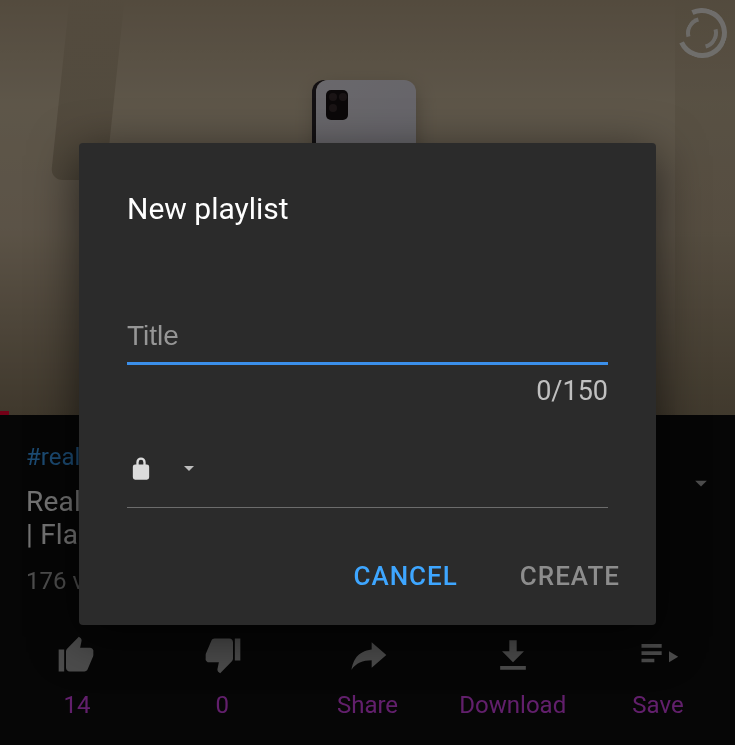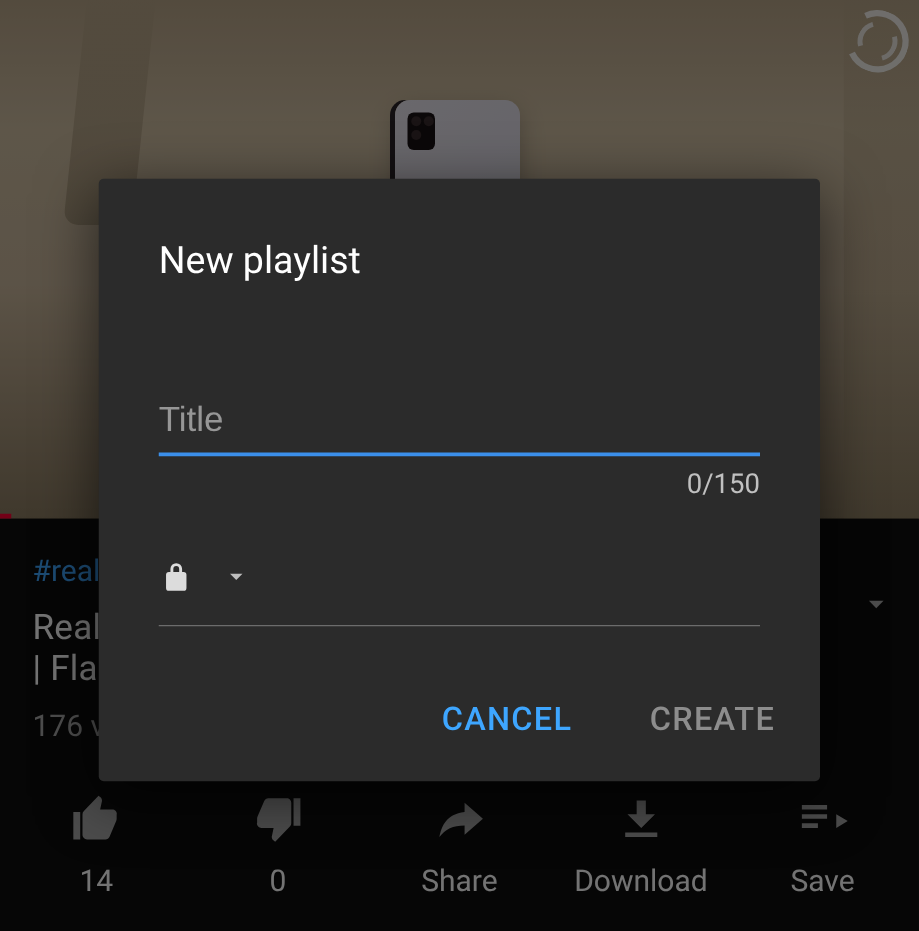--- a/index.html
+++ b/index.html
@@ -42,21 +42,21 @@
   .title-line { font-size:28px; letter-spacing:.2px; margin-top:14px; font-weight:400; }
   .views { color:#aaaaaa; font-size:24px; margin-top:16px; }
 
   .chevron-expand {
     position:absolute; top:54px; right:20px; color:#aaa;
   }
   .chevron-expand svg { width:28px; height:28px; }
 
   .actions {
     position:absolute; left:0; right:0; top:218px; padding:0 22px;
-    display:flex; justify-content:space-between; align-items:flex-end; color:#ffffff;
+    display:flex; justify-content:space-between; align-items:flex-end; color:#d946ef;
   }
   .action { display:flex; flex-direction:column; align-items:center; width:110px; }
   .action svg { width:44px; height:44px; fill:#a9a9a9; }
   .action .lbl { margin-top:14px; font-size:24px; }
 
   
   .scrim { position:absolute; inset:0; background:rgba(0,0,0,.55); }
   .dialog {
     position:absolute; left:79px; top:143px; width:577px; height:482px;
     background:#2b2b2b; color:#fff; border-radius:4px;
@@ -64,21 +64,21 @@
     padding:48px 48px 0;
   }
   .dialog-title { font-size:30px; font-weight:400; }
 
   .field { margin-top:88px; position:relative; }
   .text-input {
     width:100%; background:transparent; border:none; border-bottom:3px solid #3b8fea;
     color:#fff; font-size:28px; padding:6px 0 10px; outline:none;
   }
   .text-input::placeholder { color:#969696; }
-  .counter { text-align:right; color:#c0c0c0; font-size:22px; margin-top:10px; }
+  .counter { text-align:right; color:#c0c0c0; font-size:27px; margin-top:10px; }
 
   .select {
     margin-top:44px; display:flex; align-items:center; gap:22px;
     border-bottom:1px solid #6c6c6c; padding:0 0 18px;
     cursor:pointer;
   }
   .select .lock svg { width:28px; height:34px; fill:#dcdcdc; }
   .select .value { font-size:28px; flex:1; }
   .select .caret svg { width:24px; height:24px; fill:#bdbdbd; }
 

